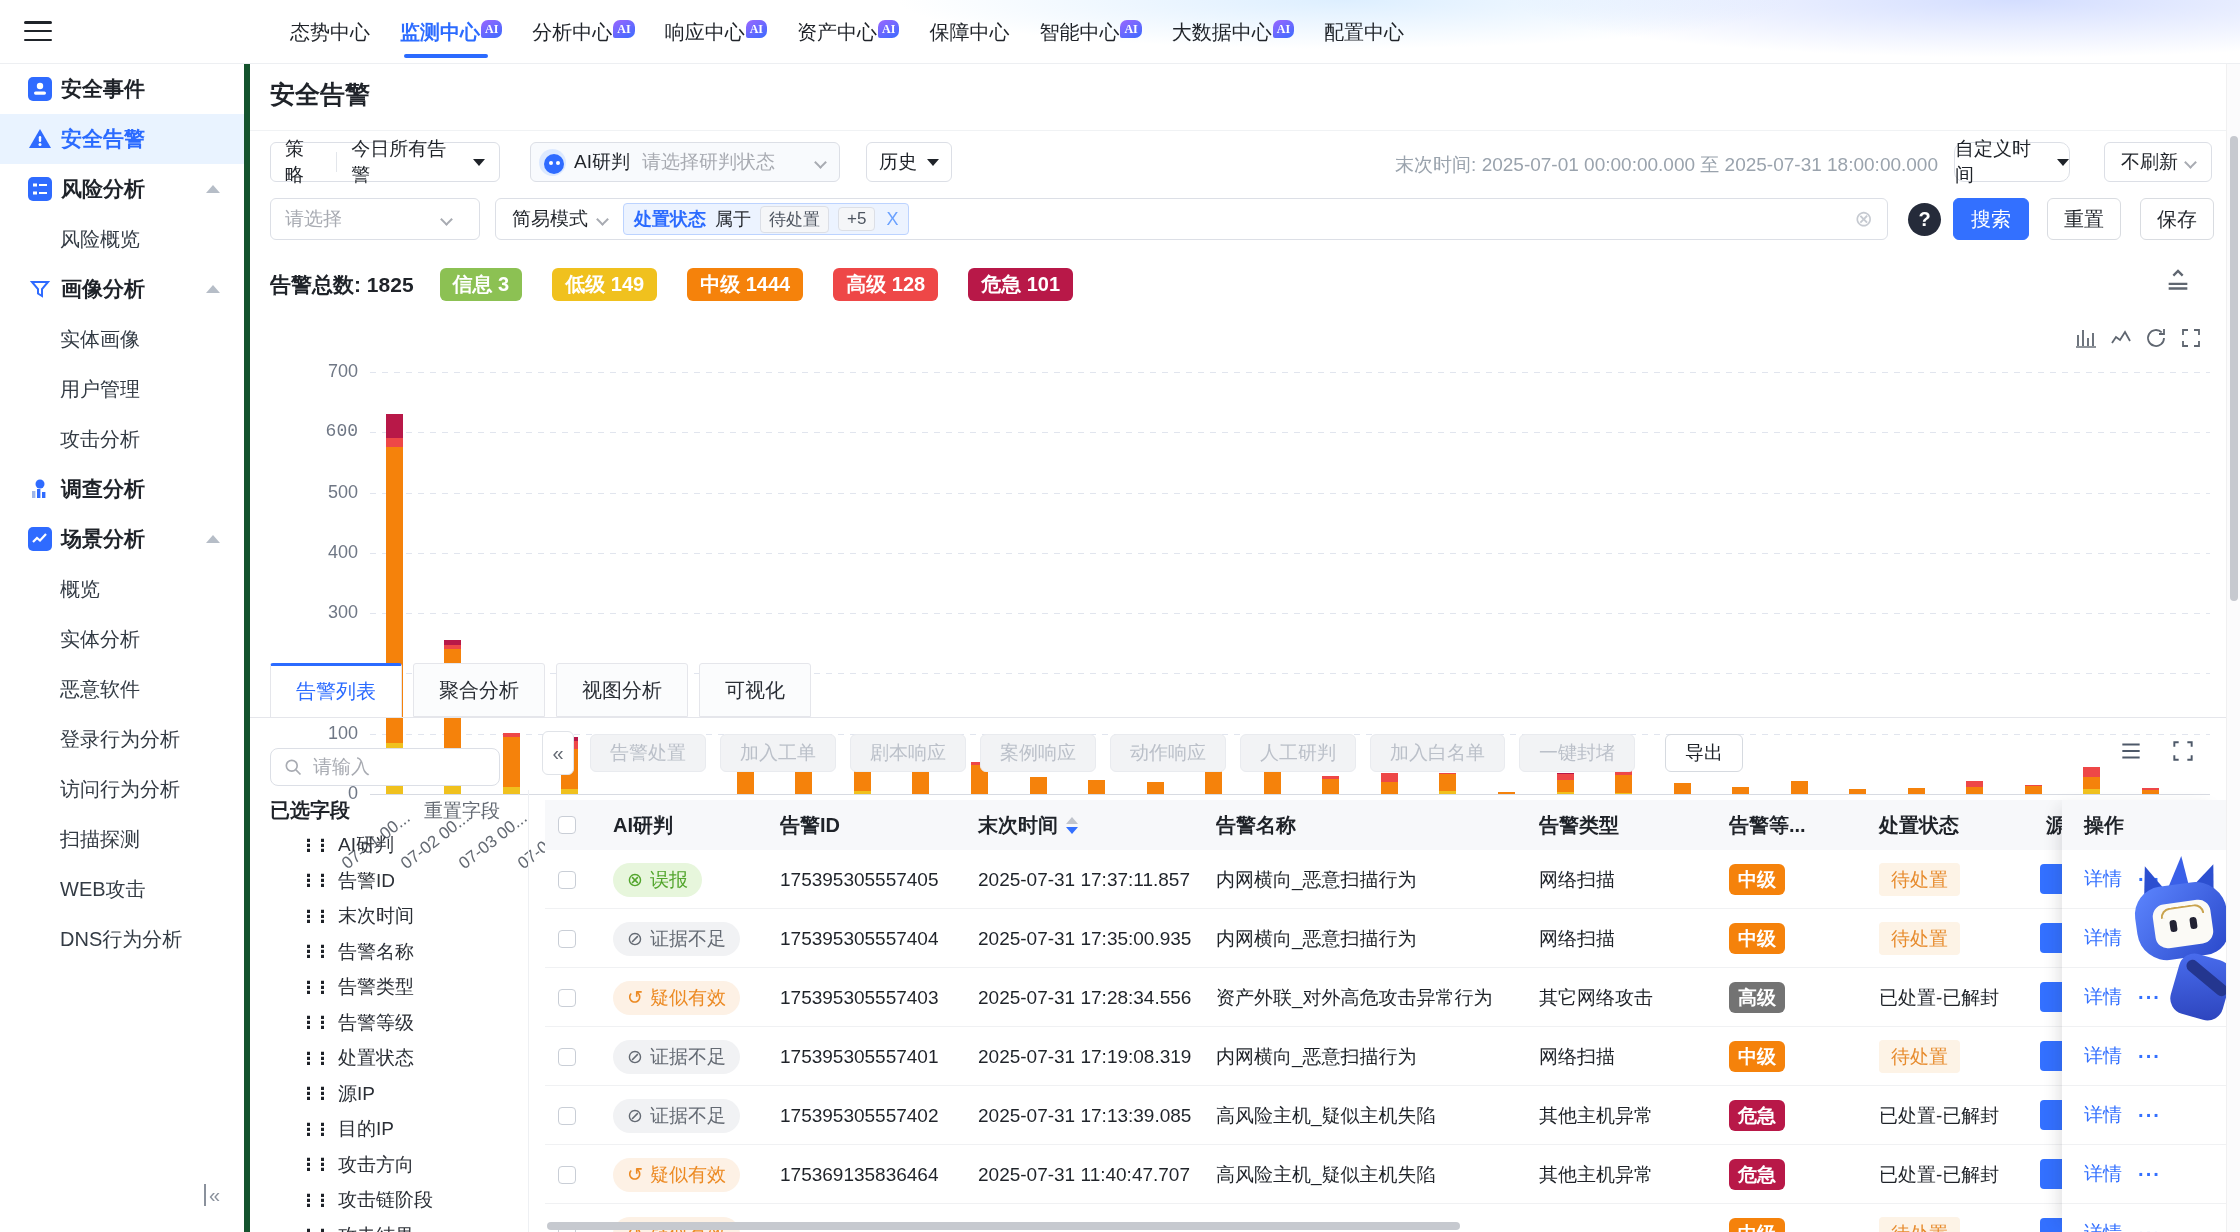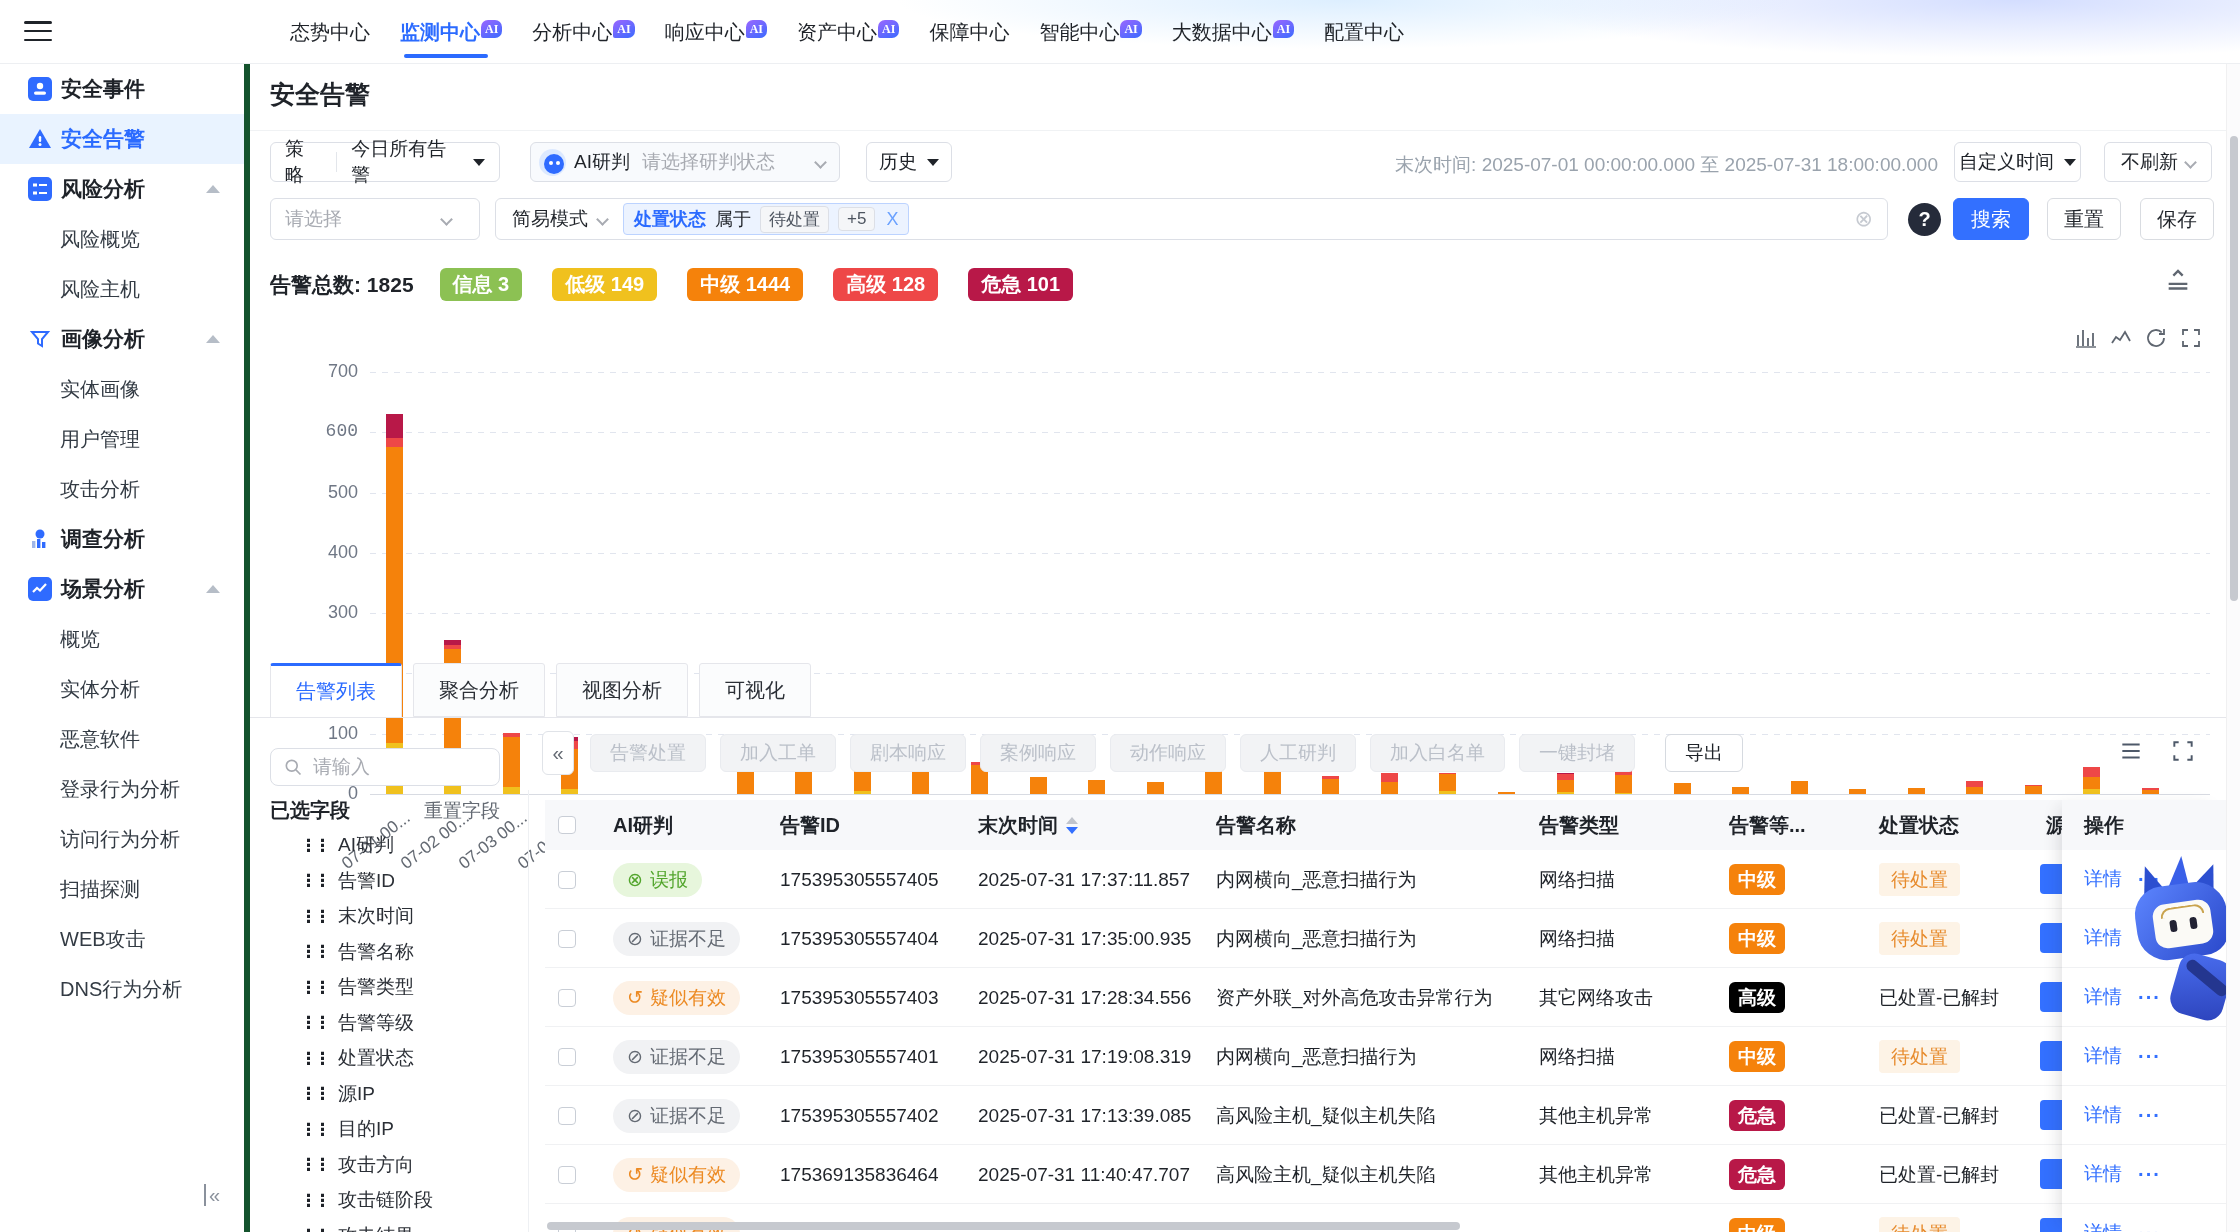--- a/index.html
+++ b/index.html
@@ -201,23 +201,20 @@
             <rect x="11" y="7" width="8" height="2" fill="#fff"></rect>
             <rect x="5" y="14.5" width="4" height="3" fill="#fff"></rect>
             <rect x="11" y="15" width="8" height="2" fill="#fff"></rect>
           </svg></span>
         <span class="slabel">风险分析</span>
         <span class="caret-up"></span>
       </div>
       <div class="side-row sub">
         <span class="slabel">风险概览</span>
       </div>
-      <div class="side-row sub">
-        <span class="slabel">风险主机</span>
-      </div>
       <div class="side-row group">
         <span class="sicon"><svg width="24" height="24" fill="none" stroke="#2f6bff" stroke-width="2">
             <path d="M4 5h16l-6 7v7l-4-2.5V12z"></path>
           </svg></span>
         <span class="slabel">画像分析</span>
         <span class="caret-up"></span>
       </div>
       <div class="side-row sub">
         <span class="slabel">实体画像</span>
       </div>
@@ -287,21 +284,21 @@
     <span class="chev"></span>
   </div>
   <div class="ctl" style="left:866px;top:142px;width:86px;justify-content:center;">
     <span>历史</span>
     <span class="tri-down"></span>
   </div>
   <div class="time-text">
     <span>末次时间:</span>
     <span>2025-07-01 00:00:00.000 至 2025-07-31 18:00:00.000</span>
   </div>
-  <div class="ctl" style="left:1954px;top:142px;width:127px;justify-content:center;">
+  <div class="ctl" style="left:1954px;top:142px;width:116px;justify-content:center;border-radius:10px;">
     <span>自定义时间</span>
     <span class="tri-down"></span>
   </div>
   <div class="ctl" style="left:2104px;top:142px;width:108px;justify-content:center;">
     <span>不刷新</span>
     <span class="chev" style="margin:0 0 0 8px"></span>
   </div>
 
   <div class="ctl" style="left:270px;top:198px;width:210px;height:42px;padding:0 14px;">
     <span class="ph">请选择</span>
@@ -734,21 +731,21 @@
         <div class="tcell" style="left: 433px;">
           <span>2025-07-31 17:28:34.556</span>
         </div>
         <div class="tcell" style="left: 671px;">
           <span>资产外联_对外高危攻击异常行为</span>
         </div>
         <div class="tcell" style="left: 994px;">
           <span>其它网络攻击</span>
         </div>
         <div class="tcell" style="left: 1184px;">
-          <span class="lvl-badge" style="background: #000000;">高级</span>
+          <span class="lvl-badge" style="background: #737373;">高级</span>
         </div>
         <div class="tcell" style="left: 1334px;">
           <span class="st-plain">已处置-已解封</span>
         </div>
         <span class="sliver" style="left: 1495px;"></span>
       </div>
       <div class="trow" style="top: 177px;">
         <div class="tcell" style="left: 13px;">
           <span class="chk"></span>
         </div>

